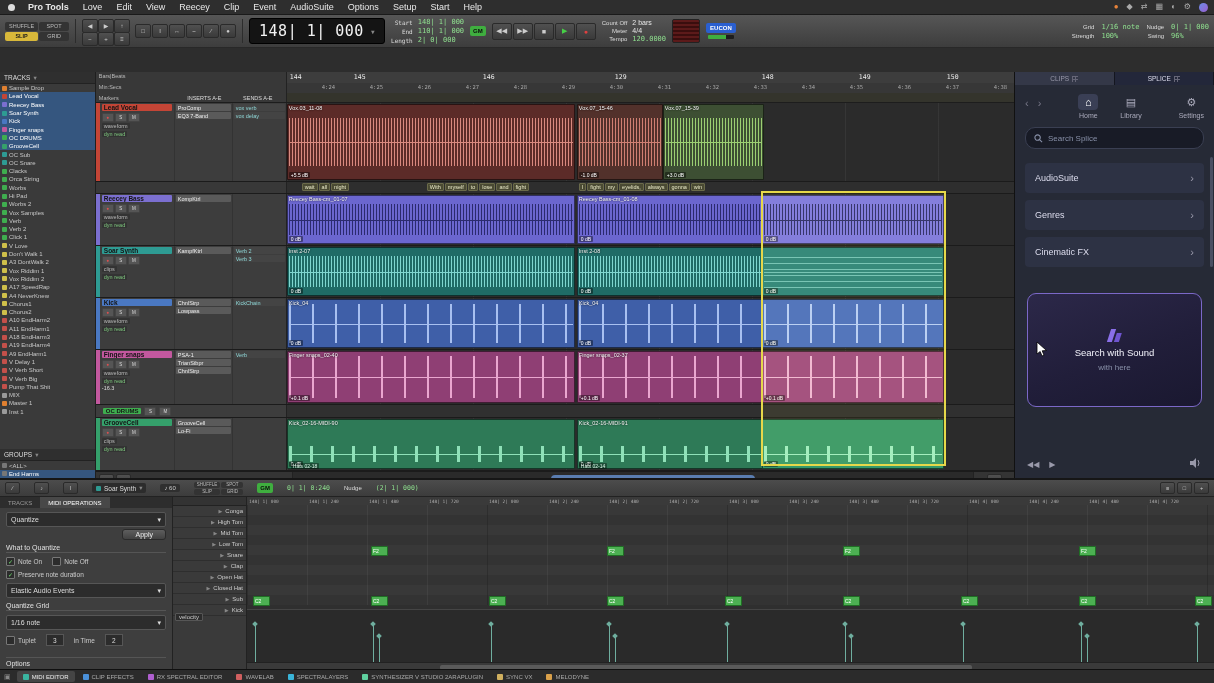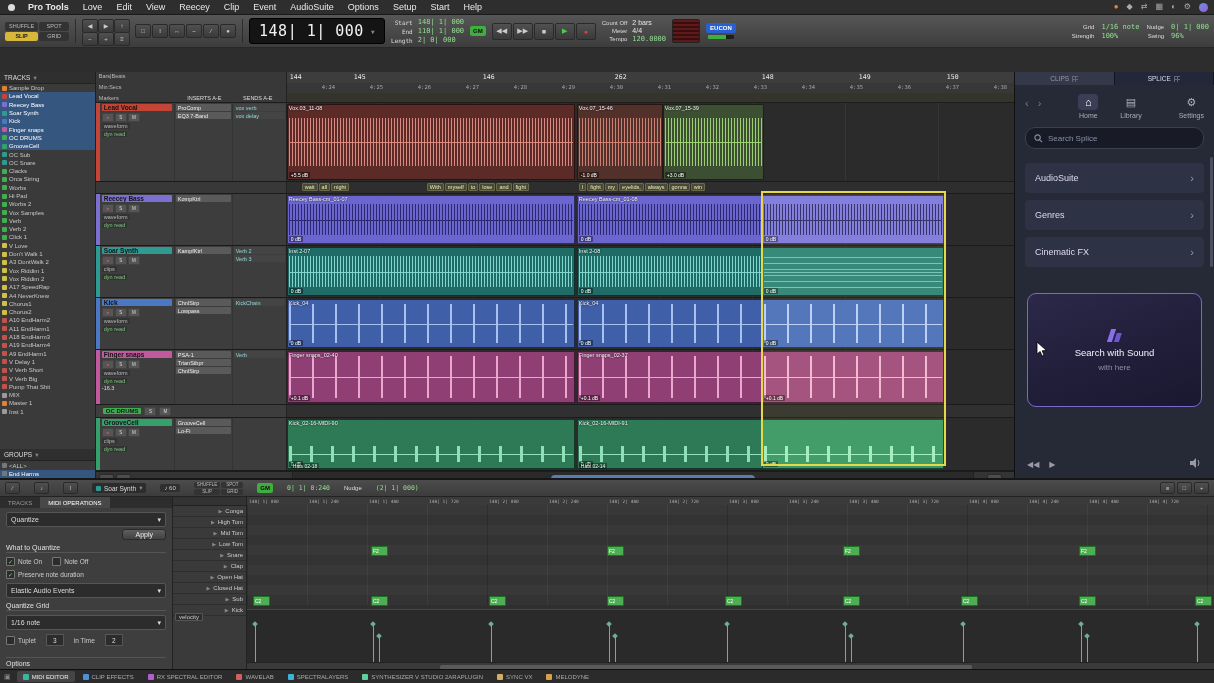--- a/index.html
+++ b/index.html
@@ -596,21 +596,21 @@
           <div class="rh-col w44">
               <span>SENDS A-E</span>
             </div>
         </div>
         <div class="r-lanes">
           <div class="strip bars-strip mono">
 
           <span class="tick" style="left: 3px;">144</span>
               <span class="tick" style="left: 67px;">145</span>
               <span class="tick" style="left: 196px;">146</span>
-              <span class="tick" style="left: 328px;">262</span>
+              <span class="tick" style="left: 328px;">129</span>
               <span class="tick" style="left: 475px;">148</span>
               <span class="tick" style="left: 572px;">149</span>
               <span class="tick" style="left: 660px;">150</span>
             </div>
           <div class="strip mins-strip mono">
 
           <span class="tick2" style="left: 35px;">4:24</span>
               <span class="tick2" style="left: 83px;">4:25</span>
               <span class="tick2" style="left: 131px;">4:26</span>
               <span class="tick2" style="left: 179px;">4:27</span>

